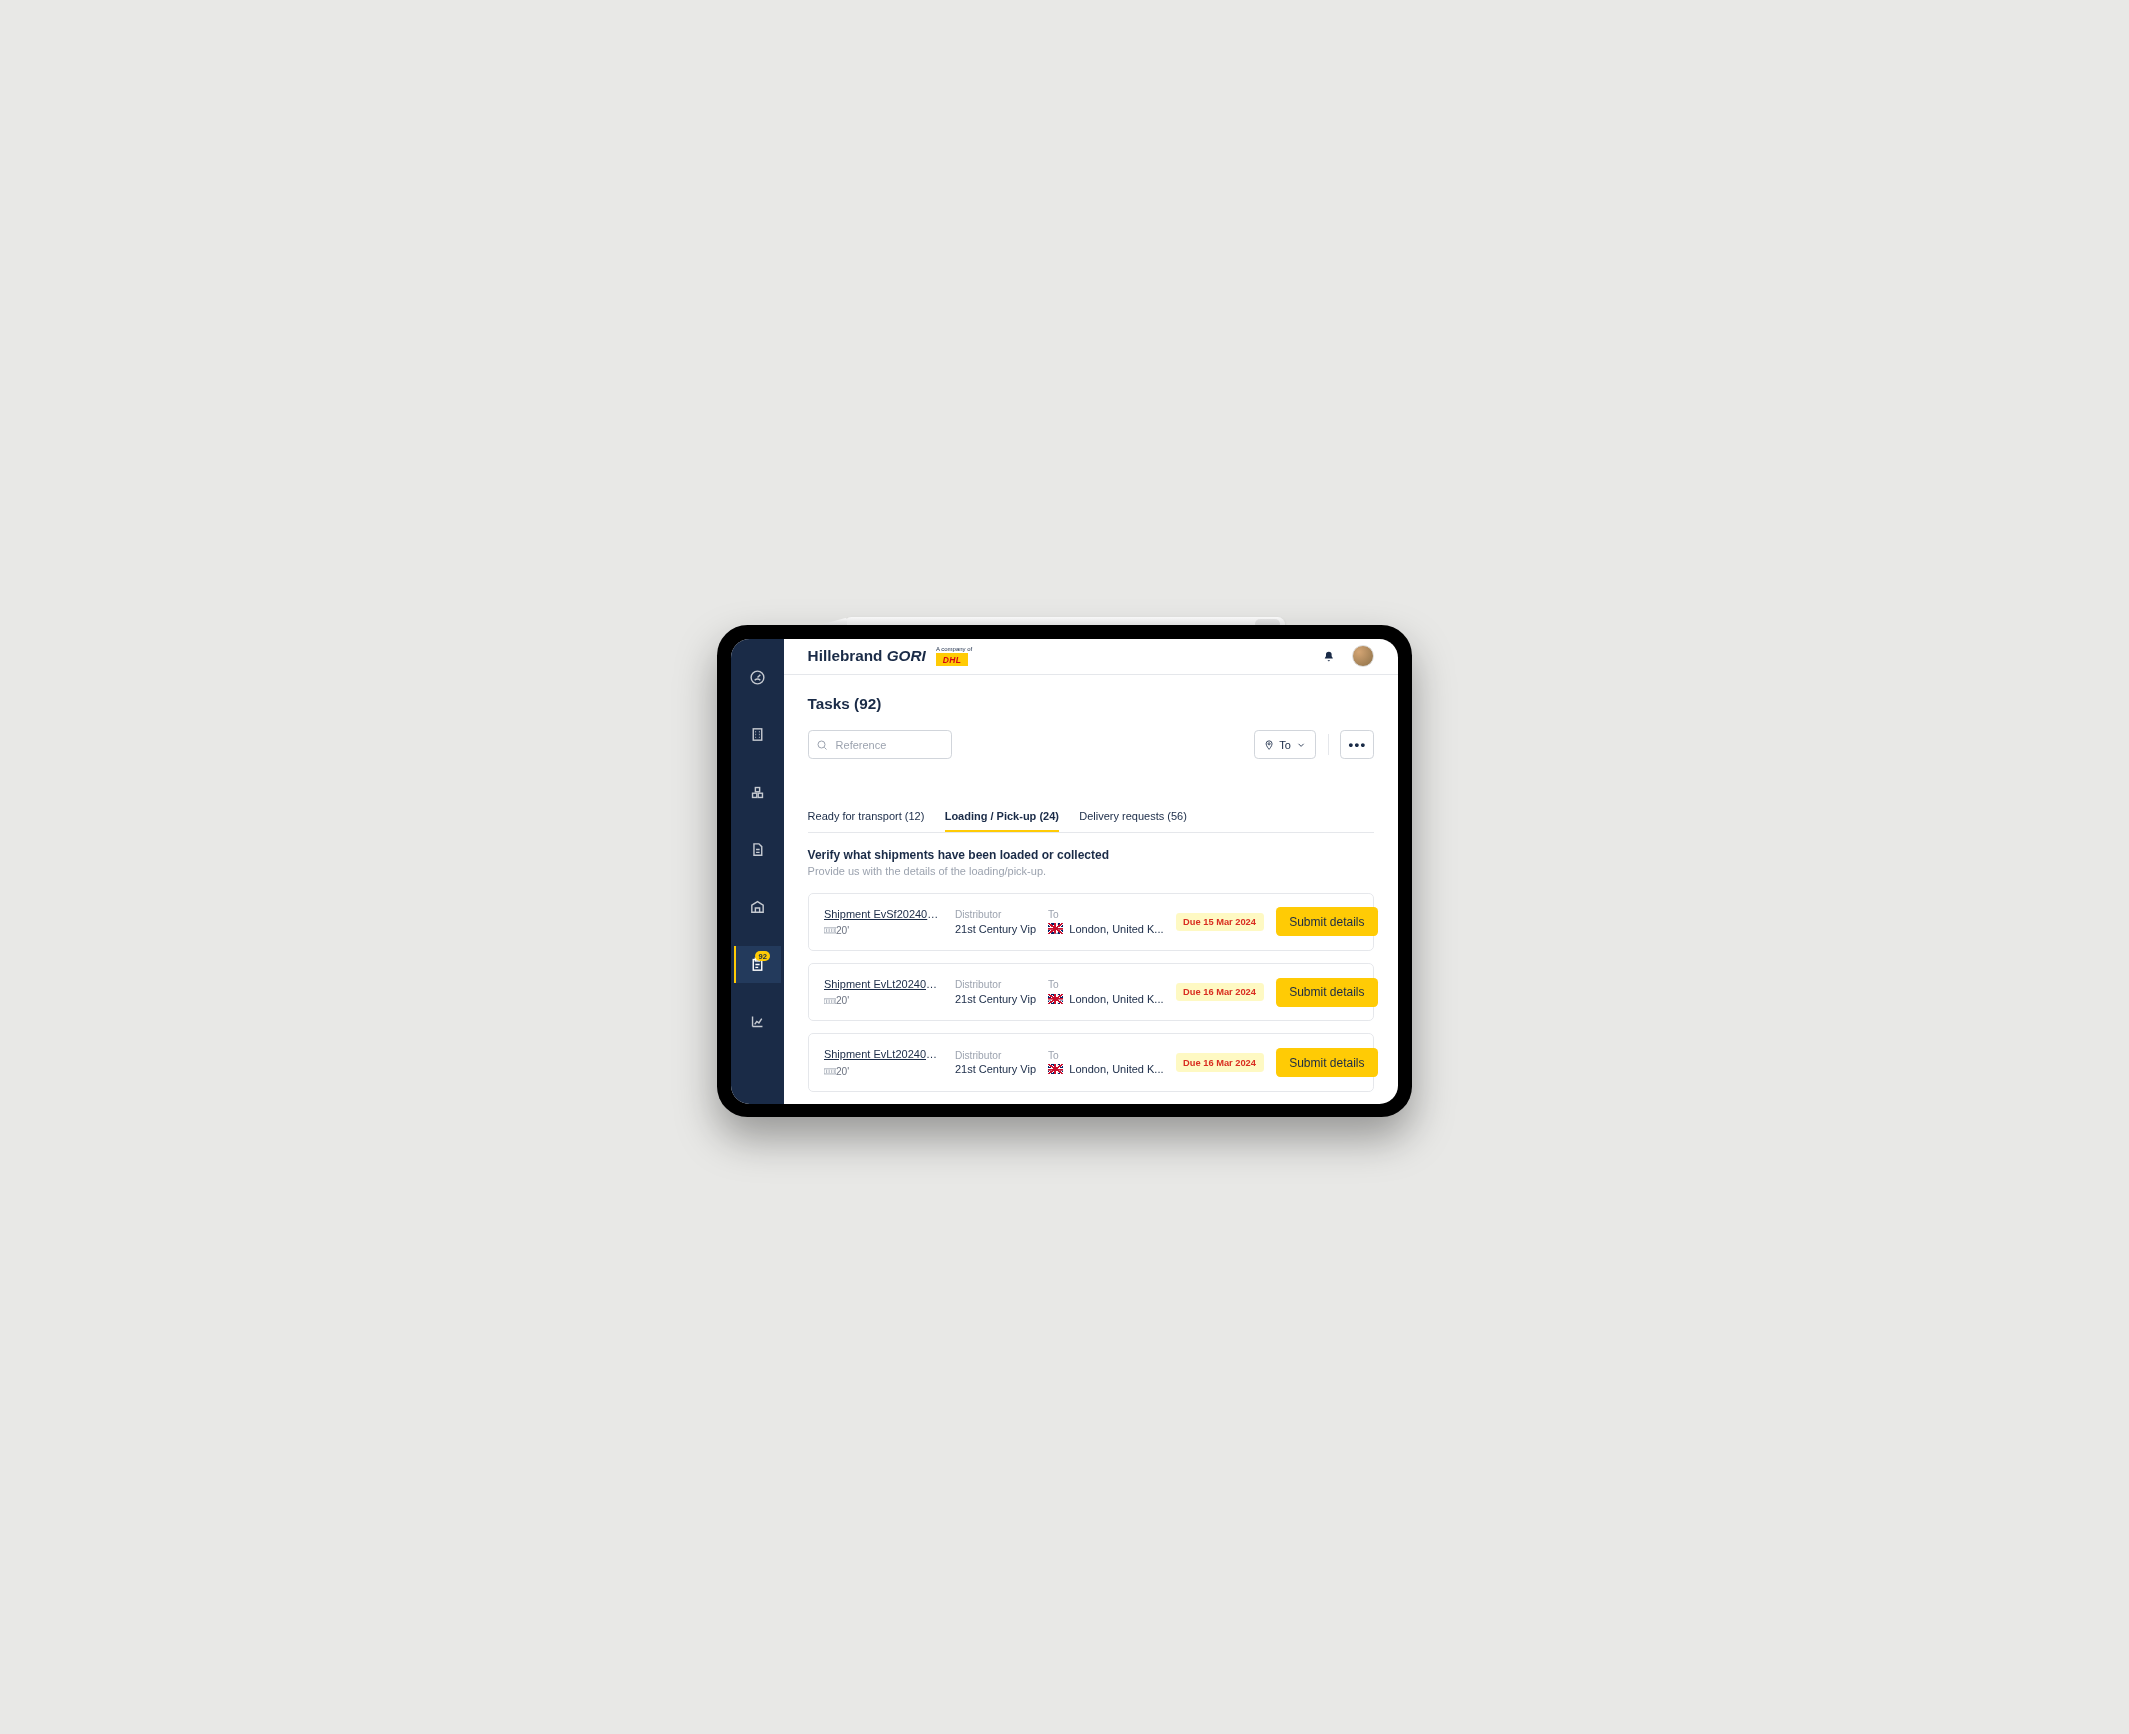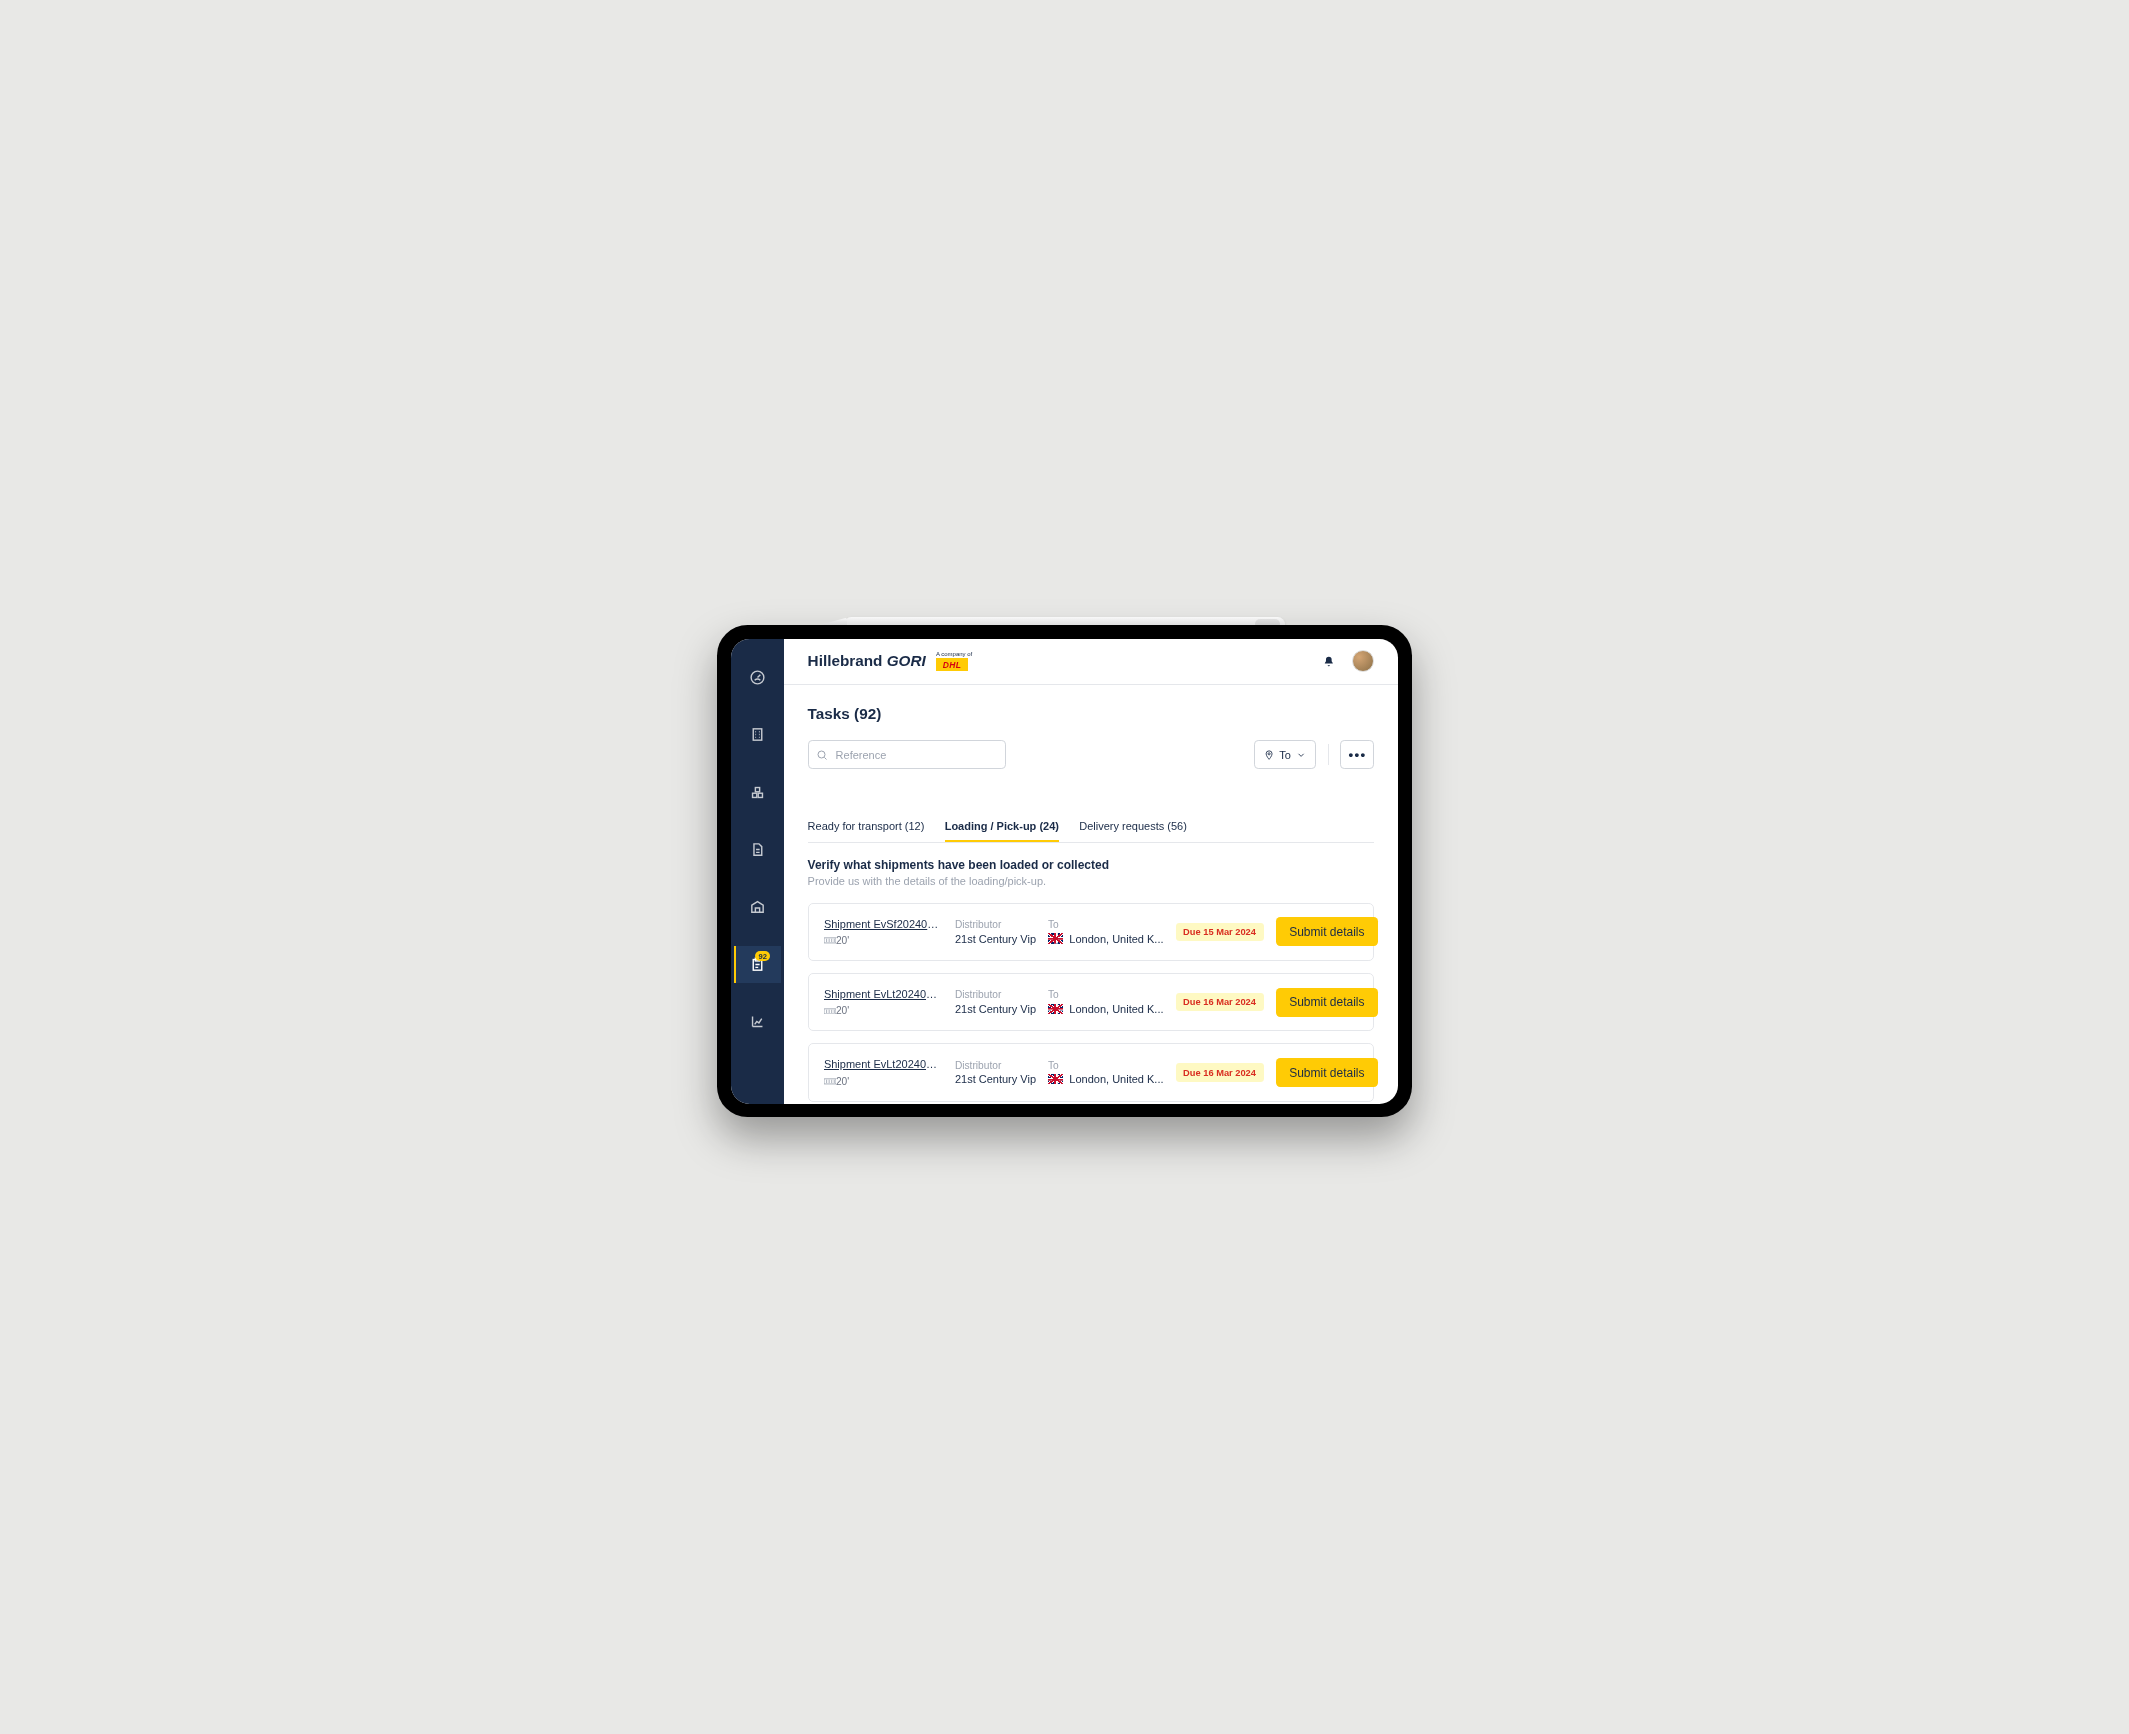--- a/index.html
+++ b/index.html
@@ -11,34 +11,34 @@
     .tablet { width:695px; height:492px; background:#000; border-radius:30.5px; padding:13.6px; box-shadow:0 20.3px 42px rgba(0,0,0,.35); z-index:1; position:relative; }
     .screen { width:100%; height:100%; background:#fff; border-radius:18.6px; overflow:hidden; display:flex; }
     .sidebar { width:53px; min-width:53px; background:#1a2b47; display:flex; flex-direction:column; align-items:center; padding-top:20.3px; gap:20.3px; }
     .nav-item { width:47px; height:37px; display:flex; align-items:center; justify-content:center; position:relative; cursor:pointer; }
     .nav-item svg { width:17px; height:17px; opacity:.75; }
     .nav-item.active { background:#233a5c; }
     .nav-item.active::before { content:""; position:absolute; left:0; top:0; bottom:0; width:2.5px; background:#ffcb05; }
     .nav-item.active svg { opacity:1; }
     .nav-badge { position:absolute; top:5.1px; right:10.2px; background:#ffcb05; color:#1a2b47; font-size:7.6px; font-weight:700; padding:0.8px 3.4px; border-radius:6px; line-height:1.2; }
     .main { flex:1; display:flex; flex-direction:column; overflow:hidden; }
-    .header { height:46px; border-bottom:0.8px solid #e5e7eb; display:flex; align-items:center; padding:0 24px; justify-content:space-between; }
+    .header { height:36px; border-bottom:0.8px solid #e5e7eb; display:flex; align-items:center; padding:0 24px; justify-content:space-between; }
     .logo-group { display:flex; align-items:center; gap:10.2px; }
     .logo-text { font-weight:700; color:#1a2b47; font-size:15.3px; }
     .logo-text em { font-style:italic; font-weight:800; }
     .dhl-box { display:flex; flex-direction:column; align-items:flex-start; }
     .dhl-sub { font-size:6px; color:#1a2b47; line-height:1; margin-bottom:0.8px; }
     .dhl-badge { background:#ffcb05; color:#d40511; font-size:8.5px; font-weight:800; font-style:italic; padding:1.7px 6.8px; letter-spacing:0.4px; }
     .header-right { display:flex; align-items:center; gap:17px; }
     .bell { width:13.6px; height:13.6px; cursor:pointer; }
     .avatar { width:22px; height:22px; border-radius:50%; background:radial-gradient(circle at 30% 30%,#d4a574,#8b6f47); border:0.8px solid #ddd; cursor:pointer; }
     .content { flex:1; overflow-y:auto; padding:20.3px 24px; }
     .page-title { font-size:15.3px; font-weight:700; color:#1a2b47; margin-bottom:17px; }
     .toolbar { display:flex; align-items:center; gap:12px; margin-bottom:17px; }
-    .search-box { position:relative; width:198px; }
+    .search-box { position:relative; width:144px; }
     .search-box input { width:100%; height:29px; border:0.8px solid #d1d5db; border-radius:4.2px; padding:0 10.2px 0 27px; font-size:11px; color:#374151; }
     .search-box input::placeholder { color:#9ca3af; }
     .search-box svg { position:absolute; left:8.5px; top:50%; transform:translateY(-50%); width:12px; height:12px; stroke:#9ca3af; }
     .spacer { flex:1; }
     .to-btn { height:29px; border:0.8px solid #d1d5db; border-radius:4.2px; background:#fff; padding:0 8.5px; display:flex; align-items:center; gap:5.1px; font-size:11px; color:#1a2b47; cursor:pointer; }
     .to-btn svg { width:10.2px; height:10.2px; }
     .divider-v { width:0.8px; height:20.3px; background:#e5e7eb; }
     .more-btn { width:34px; height:29px; border:0.8px solid #d1d5db; border-radius:4.2px; background:#fff; display:flex; align-items:center; justify-content:center; cursor:pointer; font-weight:700; color:#1a2b47; letter-spacing:1.3px; }
     .tabs { display:flex; gap:20.3px; border-bottom:0.8px solid #e5e7eb; margin-bottom:15.3px;margin-top:44px; }
     .tab { padding:6.8px 0 8.5px; font-size:11px; color:#1a2b47; cursor:pointer; border-bottom:2.5px solid transparent; margin-bottom:-0.8px; }

